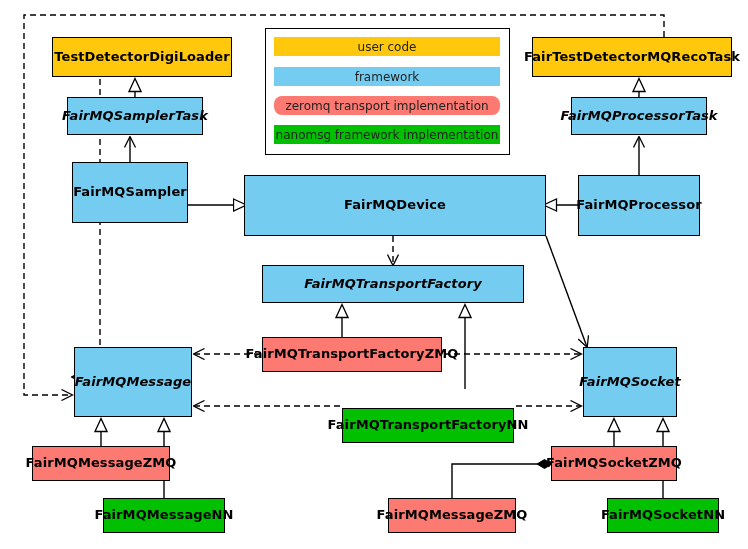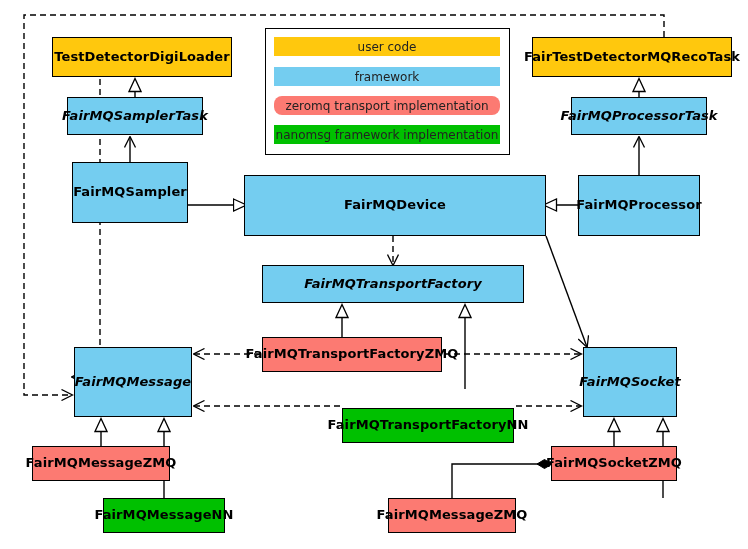--- a/index.html
+++ b/index.html
@@ -92,15 +92,16 @@
   <div class="node fw" style="left:244px;top:175px;width:302px;height:61px;">FairMQDevice</div>
   <div class="node fw" style="left:578px;top:175px;width:122px;height:61px;">FairMQProcessor</div>
   <div class="node fw abstract" style="left:262px;top:265px;width:262px;height:38px;">FairMQTransportFactory</div>
   <div class="node zmq" style="left:262px;top:337px;width:180px;height:35px;">FairMQTransportFactoryZMQ</div>
   <div class="node nn" style="left:342px;top:389px;width:172px;height:35px;margin-top:19px;">FairMQTransportFactoryNN</div>
   <div class="node fw abstract" style="left:74px;top:347px;width:118px;height:70px;">FairMQMessage</div>
   <div class="node fw abstract" style="left:583px;top:347px;width:94px;height:70px;">FairMQSocket</div>
   <div class="node zmq" style="left:32px;top:446px;width:138px;height:35px;">FairMQMessageZMQ</div>
   <div class="node zmq" style="left:551px;top:446px;width:126px;height:35px;">FairMQSocketZMQ</div>
   <div class="node nn" style="left:103px;top:498px;width:122px;height:35px;">FairMQMessageNN</div>
+  <div class="node nn" style="left:607px;top:498px;width:112px;height:35px;">FairMQSocketNN</div>
   <div class="node zmq" style="left:388px;top:498px;width:128px;height:35px;">FairMQMessageZMQ</div>
 
 </div>
 
 </body></html>

